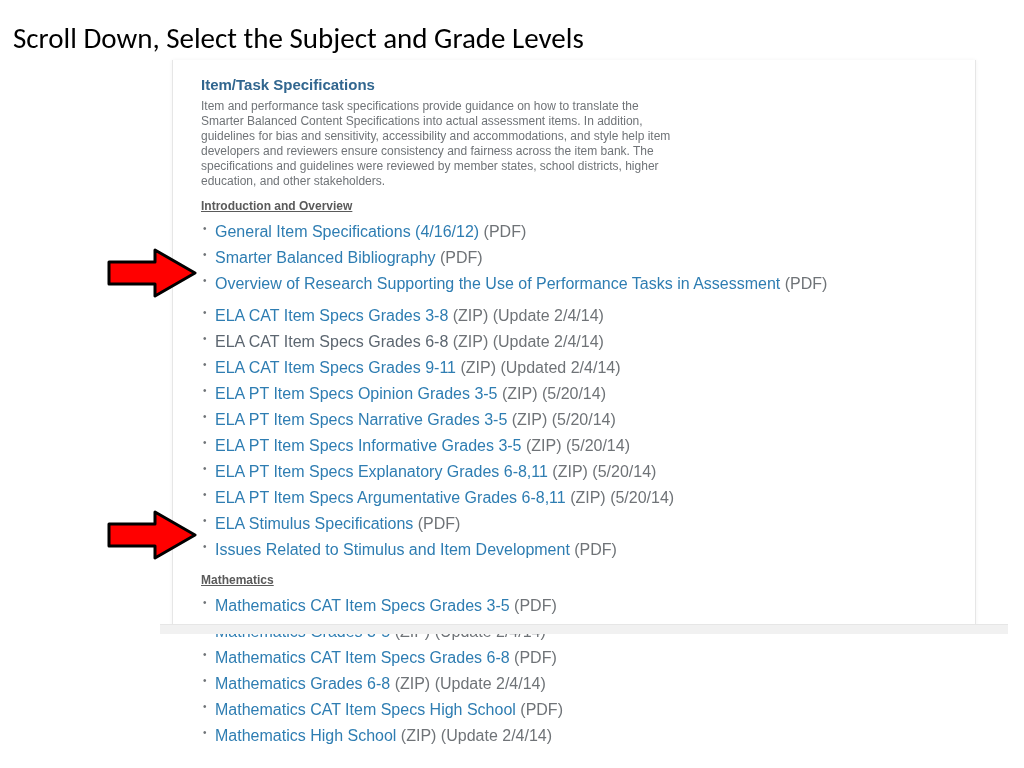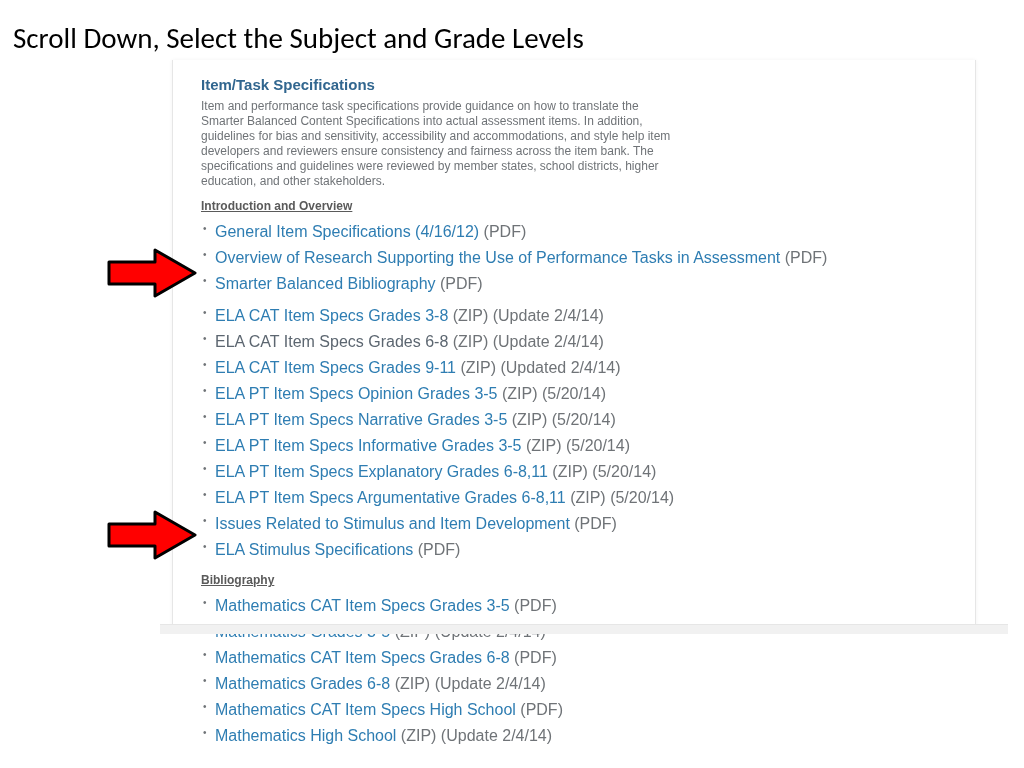--- a/index.html
+++ b/index.html
@@ -100,36 +100,36 @@
 
   <div class="slide-title">Scroll Down, Select the Subject and Grade Levels</div>
 
   <div class="card">
     <h1>Item/Task Specifications</h1>
     <p class="intro">Item and performance task specifications provide guidance on how to translate the Smarter Balanced Content Specifications into actual assessment items. In addition, guidelines for bias and sensitivity, accessibility and accommodations, and style help item developers and reviewers ensure consistency and fairness across the item bank. The specifications and guidelines were reviewed by member states, school districts, higher education, and other stakeholders.</p>
     <div id="sections-mount">
         <div class="section-h">Introduction and Overview</div>
         <ul class="link-list">
           <li><a>General Item Specifications (4/16/12)</a><span class="suffix"> (PDF)</span></li>
+          <li><a>Smarter Balanced Bibliography</a><span class="suffix"> (PDF)</span></li>
           <li><a>Overview of Research Supporting the Use of Performance Tasks in Assessment</a><span class="suffix"> (PDF)</span></li>
-          <li><a>Smarter Balanced Bibliography</a><span class="suffix"> (PDF)</span></li>
         </ul>
         <ul class="link-list">
           <li><a>ELA CAT Item Specs Grades 3-8</a><span class="suffix"> (ZIP) (Update 2/4/14)</span></li>
           <li><a class="visited">ELA CAT Item Specs Grades 6-8</a><span class="suffix"> (ZIP) (Update 2/4/14)</span></li>
           <li><a>ELA CAT Item Specs Grades 9-11</a><span class="suffix"> (ZIP) (Updated 2/4/14)</span></li>
           <li><a>ELA PT Item Specs Opinion Grades 3-5</a><span class="suffix"> (ZIP) (5/20/14)</span></li>
           <li><a>ELA PT Item Specs Narrative Grades 3-5</a><span class="suffix"> (ZIP) (5/20/14)</span></li>
           <li><a>ELA PT Item Specs Informative Grades 3-5</a><span class="suffix"> (ZIP) (5/20/14)</span></li>
           <li><a>ELA PT Item Specs Explanatory Grades 6-8,11</a><span class="suffix"> (ZIP) (5/20/14)</span></li>
           <li><a>ELA PT Item Specs Argumentative Grades 6-8,11</a><span class="suffix"> (ZIP) (5/20/14)</span></li>
+          <li><a>ELA Stimulus Specifications</a><span class="suffix"> (PDF)</span></li>
           <li><a>Issues Related to Stimulus and Item Development</a><span class="suffix"> (PDF)</span></li>
-          <li><a>ELA Stimulus Specifications</a><span class="suffix"> (PDF)</span></li>
         </ul>
-        <div class="section-h">Bibliography</div>
+        <div class="section-h">Mathematics</div>
         <ul class="link-list">
           <li><a>Mathematics CAT Item Specs Grades 3-5</a><span class="suffix"> (PDF)</span></li>
           <li><a>Mathematics Grades 3-5</a><span class="suffix"> (ZIP) (Update 2/4/14)</span></li>
           <li><a>Mathematics CAT Item Specs Grades 6-8</a><span class="suffix"> (PDF)</span></li>
           <li><a>Mathematics Grades 6-8</a><span class="suffix"> (ZIP) (Update 2/4/14)</span></li>
           <li><a>Mathematics CAT Item Specs High School</a><span class="suffix"> (PDF)</span></li>
           <li><a>Mathematics High School</a><span class="suffix"> (ZIP) (Update 2/4/14)</span></li>
         </ul>
       </div>
   </div>

